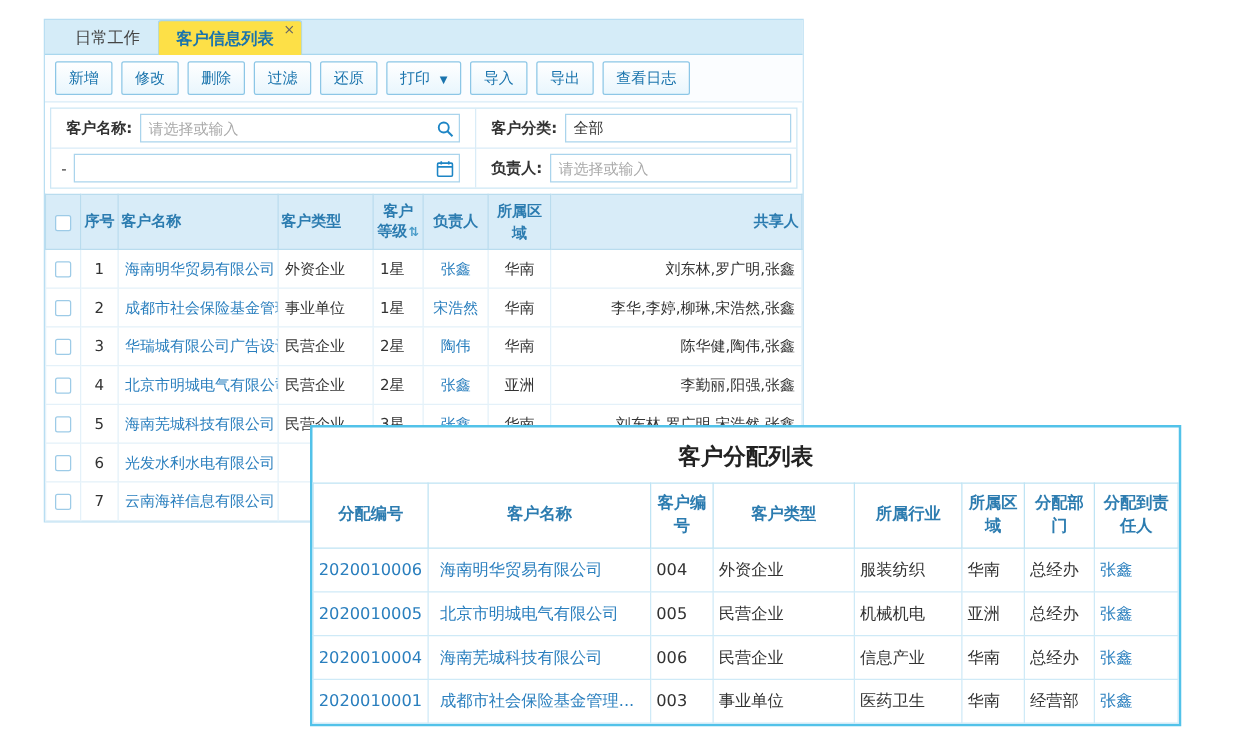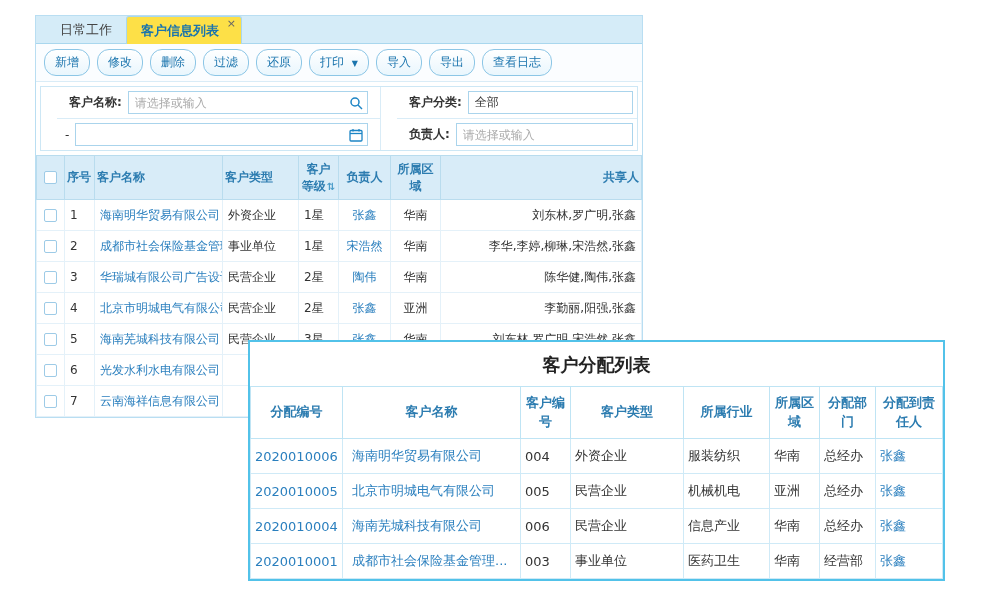--- a/index.html
+++ b/index.html
@@ -16,46 +16,46 @@
   .tab.active { background:#fde047; border:1px solid #a9d7ee; border-bottom:none;
     color:#1a74ad; font-weight:bold; position:relative; margin-bottom:-1px;
     padding-right:22px; border-radius:3px 3px 0 0; }
   .tab .close { position:absolute; top:0px; right:5px; font-size:11px; color:#666;
     font-weight:normal; cursor:pointer; }
 
   .toolbar { display:flex; gap:7px; align-items:center; padding:5px 8px;
     background:#fbfdff; border-bottom:1px solid #d9ecf7; }
   .btn { font-family:inherit; font-size:12px; color:#1a74ad;
     background:linear-gradient(#ffffff,#e9f6fd); border:1px solid #8cc6e6;
-    border-radius:12px; padding:4px 10px; cursor:pointer; white-space:nowrap; }
+    border-radius:2px; padding:4px 10px; cursor:pointer; white-space:nowrap; }
   .btn .arr { font-size:8px; margin-left:4px; color:#1a74ad; }
 
   .filterbox { margin:4px; border:1px solid #cde7f5; display:grid;
     grid-template-columns:340px 1fr; }
-  .fcell { display:flex; align-items:center; padding:4px 2px 4px 6px; min-height:31px;margin-left:16px; }
+  .fcell { display:flex; align-items:center; padding:4px 2px 4px 6px; min-height:31px; }
   .fcell.rline { border-right:1px solid #d9ecf7; }
   .fcell.bline { border-bottom:1px solid #d9ecf7; }
   .flabel { font-size:12px; font-weight:bold; color:#333; margin:0 6px 0 6px; white-space:nowrap; }
   .dash { font-size:12px; color:#333; margin:0 6px 0 2px; }
   .inputwrap { position:relative; flex:1; margin-right:10px; }
   .fcell:nth-child(2) .inputwrap, .fcell:nth-child(4) .inputwrap { margin-right:2px; }
   .ipt { width:100%; height:23px; border:1px solid #aad4ec; font-family:inherit;
     font-size:12px; padding:0 22px 0 6px; color:#333; background:#fff; outline:none; }
   .ipt::placeholder { color:#aaa; }
   .ic { position:absolute; right:5px; top:50%; transform:translateY(-50%);
     display:inline-flex; cursor:pointer; }
 
   table.t1 { width:100%; border-collapse:collapse; table-layout:fixed; font-size:12px; }
   .t1 th { background:#d8ecf8; color:#2c7cb0; font-weight:bold;
     border:1px solid #b9dcee; padding:4px 2px; text-align:center; line-height:1.35;
     word-break:break-all; height:44px; vertical-align:middle; }
   .t1 td { border:1px solid #e4f1f9; padding:4px 5px; height:31px; color:#333;
     white-space:nowrap; overflow:hidden; vertical-align:middle; }
   .t1 .c-check { width:28px; text-align:center; }
-  .t1 .c-no { width:30px; text-align:left; }
+  .t1 .c-no { width:30px; text-align:center; }
   .t1 .c-name { width:128px; text-align:left; }
   .t1 .c-type { width:76px; text-align:left; }
   .t1 .c-level { width:40px; }
   .t1 .c-owner { width:52px; text-align:center; }
   .t1 .c-region { width:50px; text-align:center; }
   .t1 .c-shared { text-align:right; }
   .sort { font-size:10px; color:#4a9cc9; margin-left:1px; }
   .link { color:#2a7fbe; cursor:pointer; }
   input[type="checkbox"] { appearance:none; -webkit-appearance:none; width:13px;
     height:13px; border:1px solid #9dcbe7; border-radius:2px; background:#fff;

